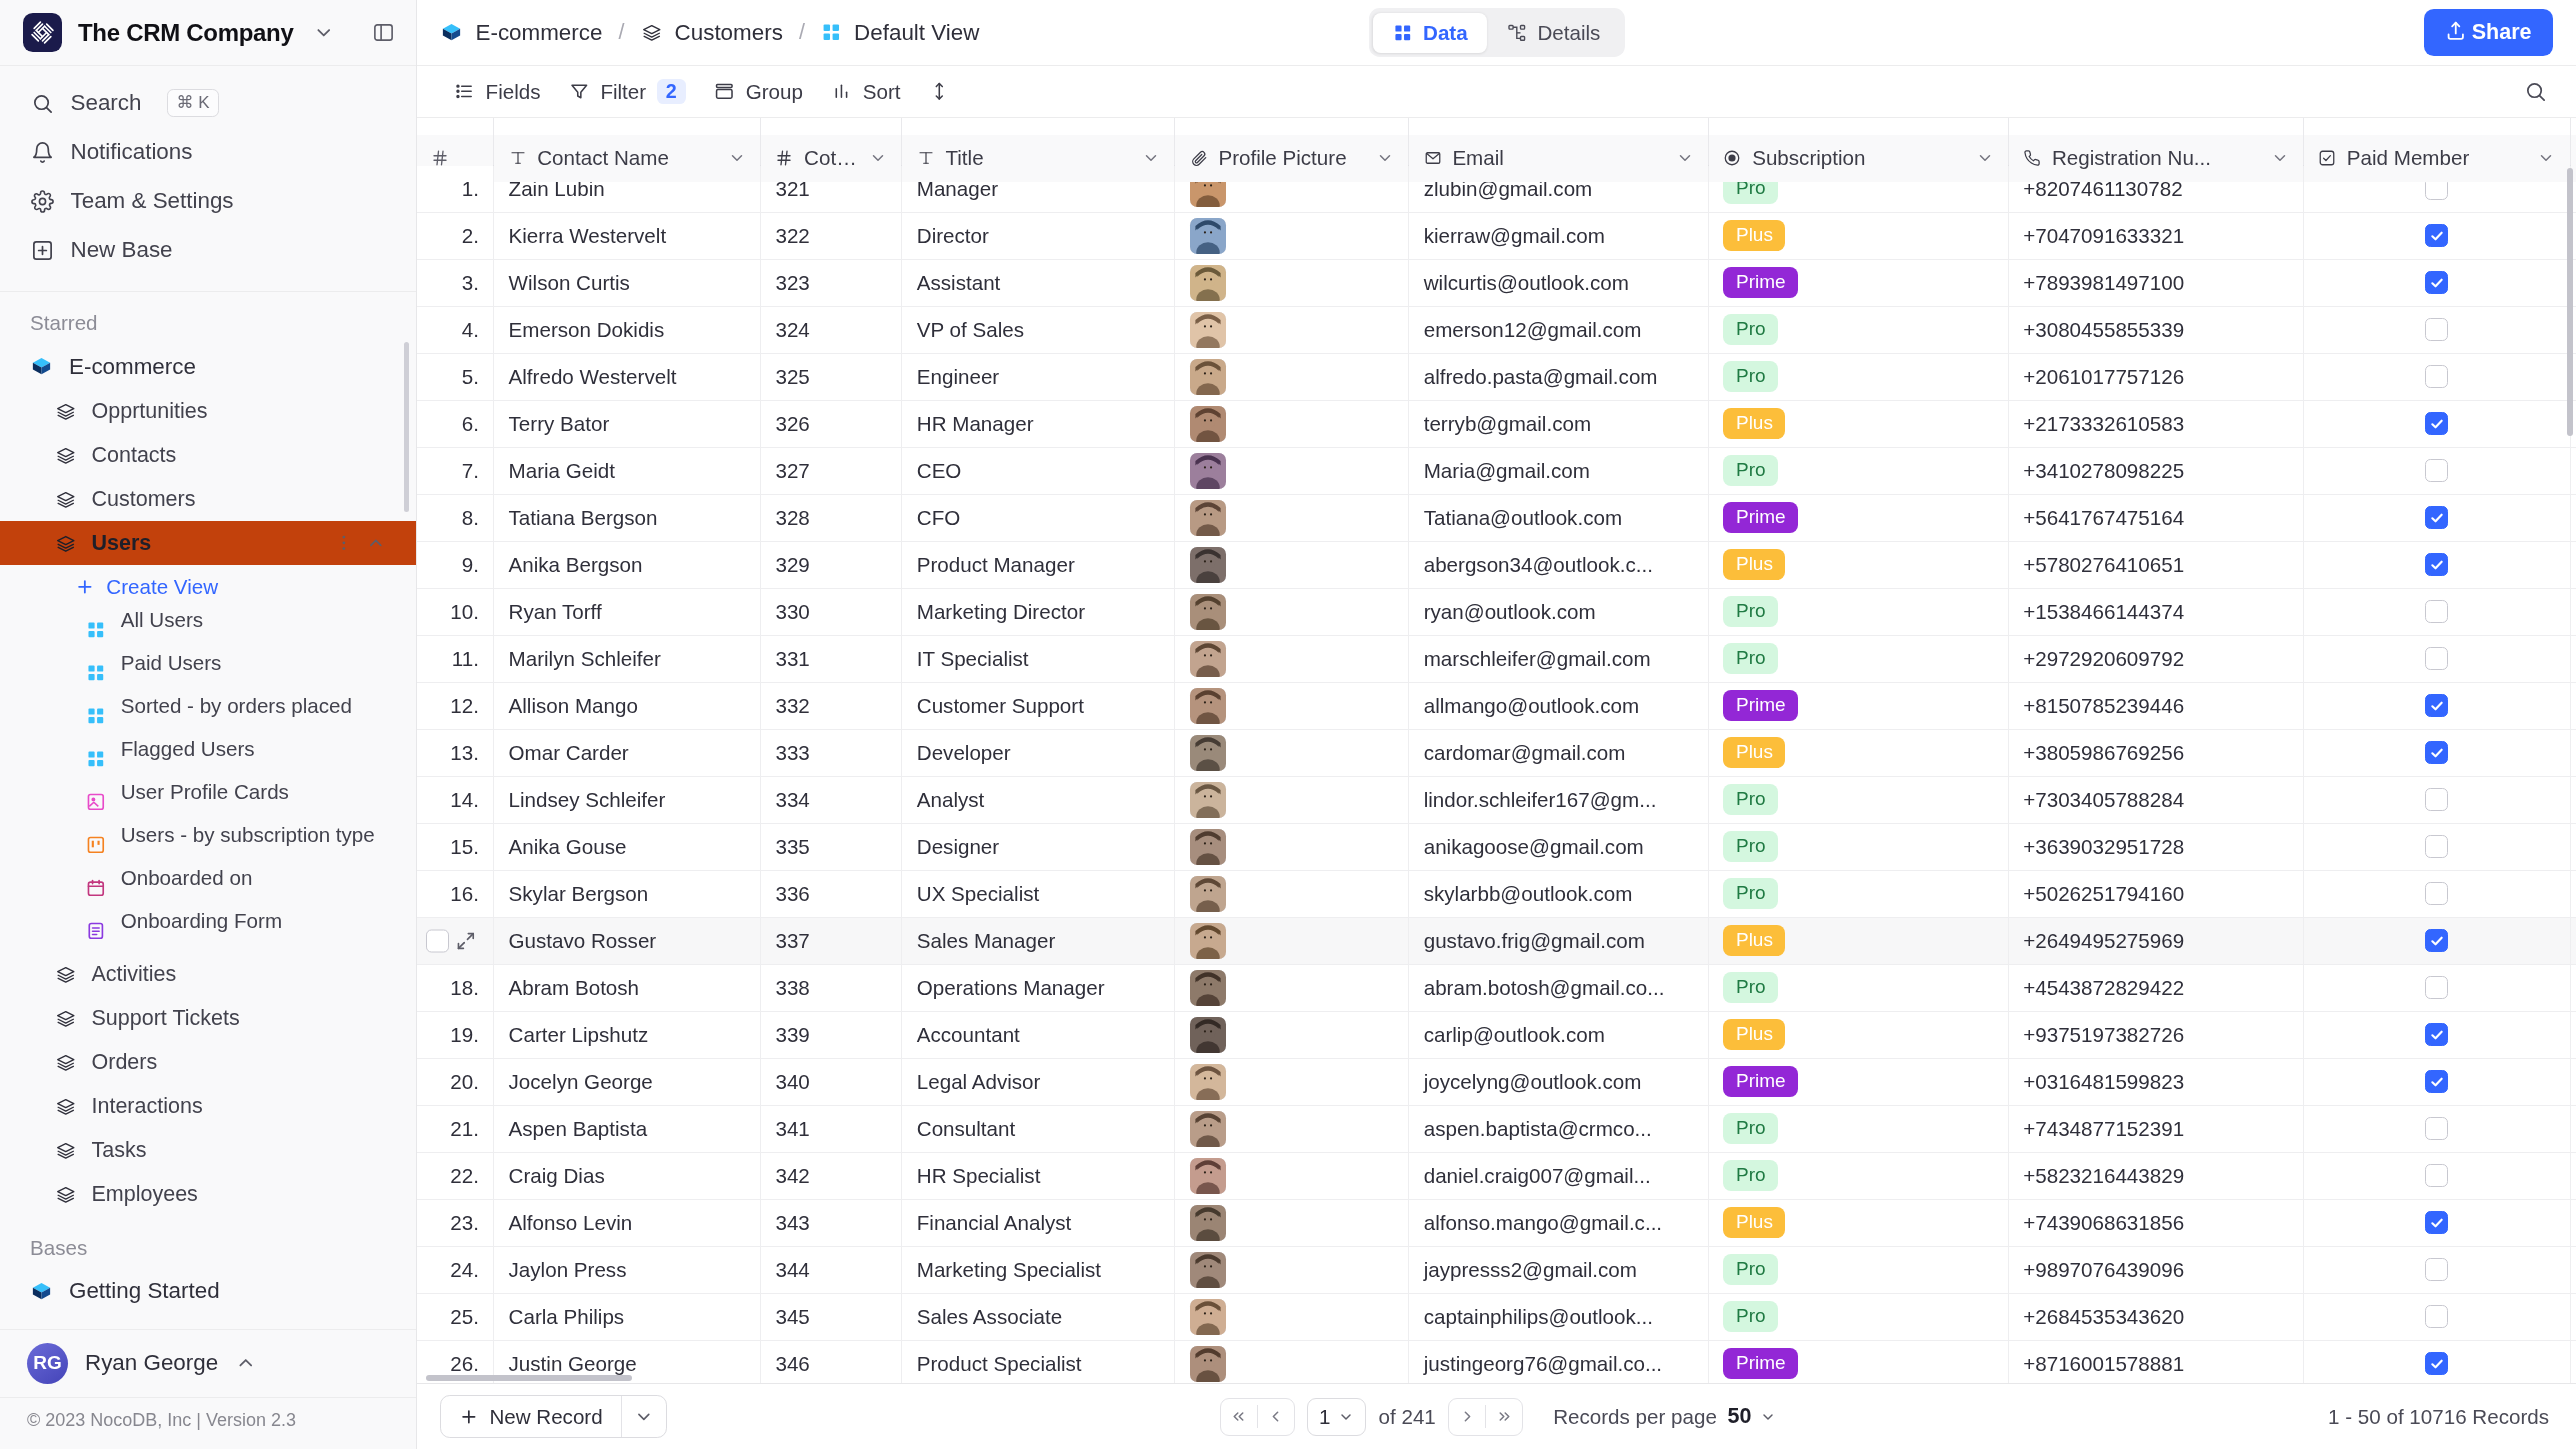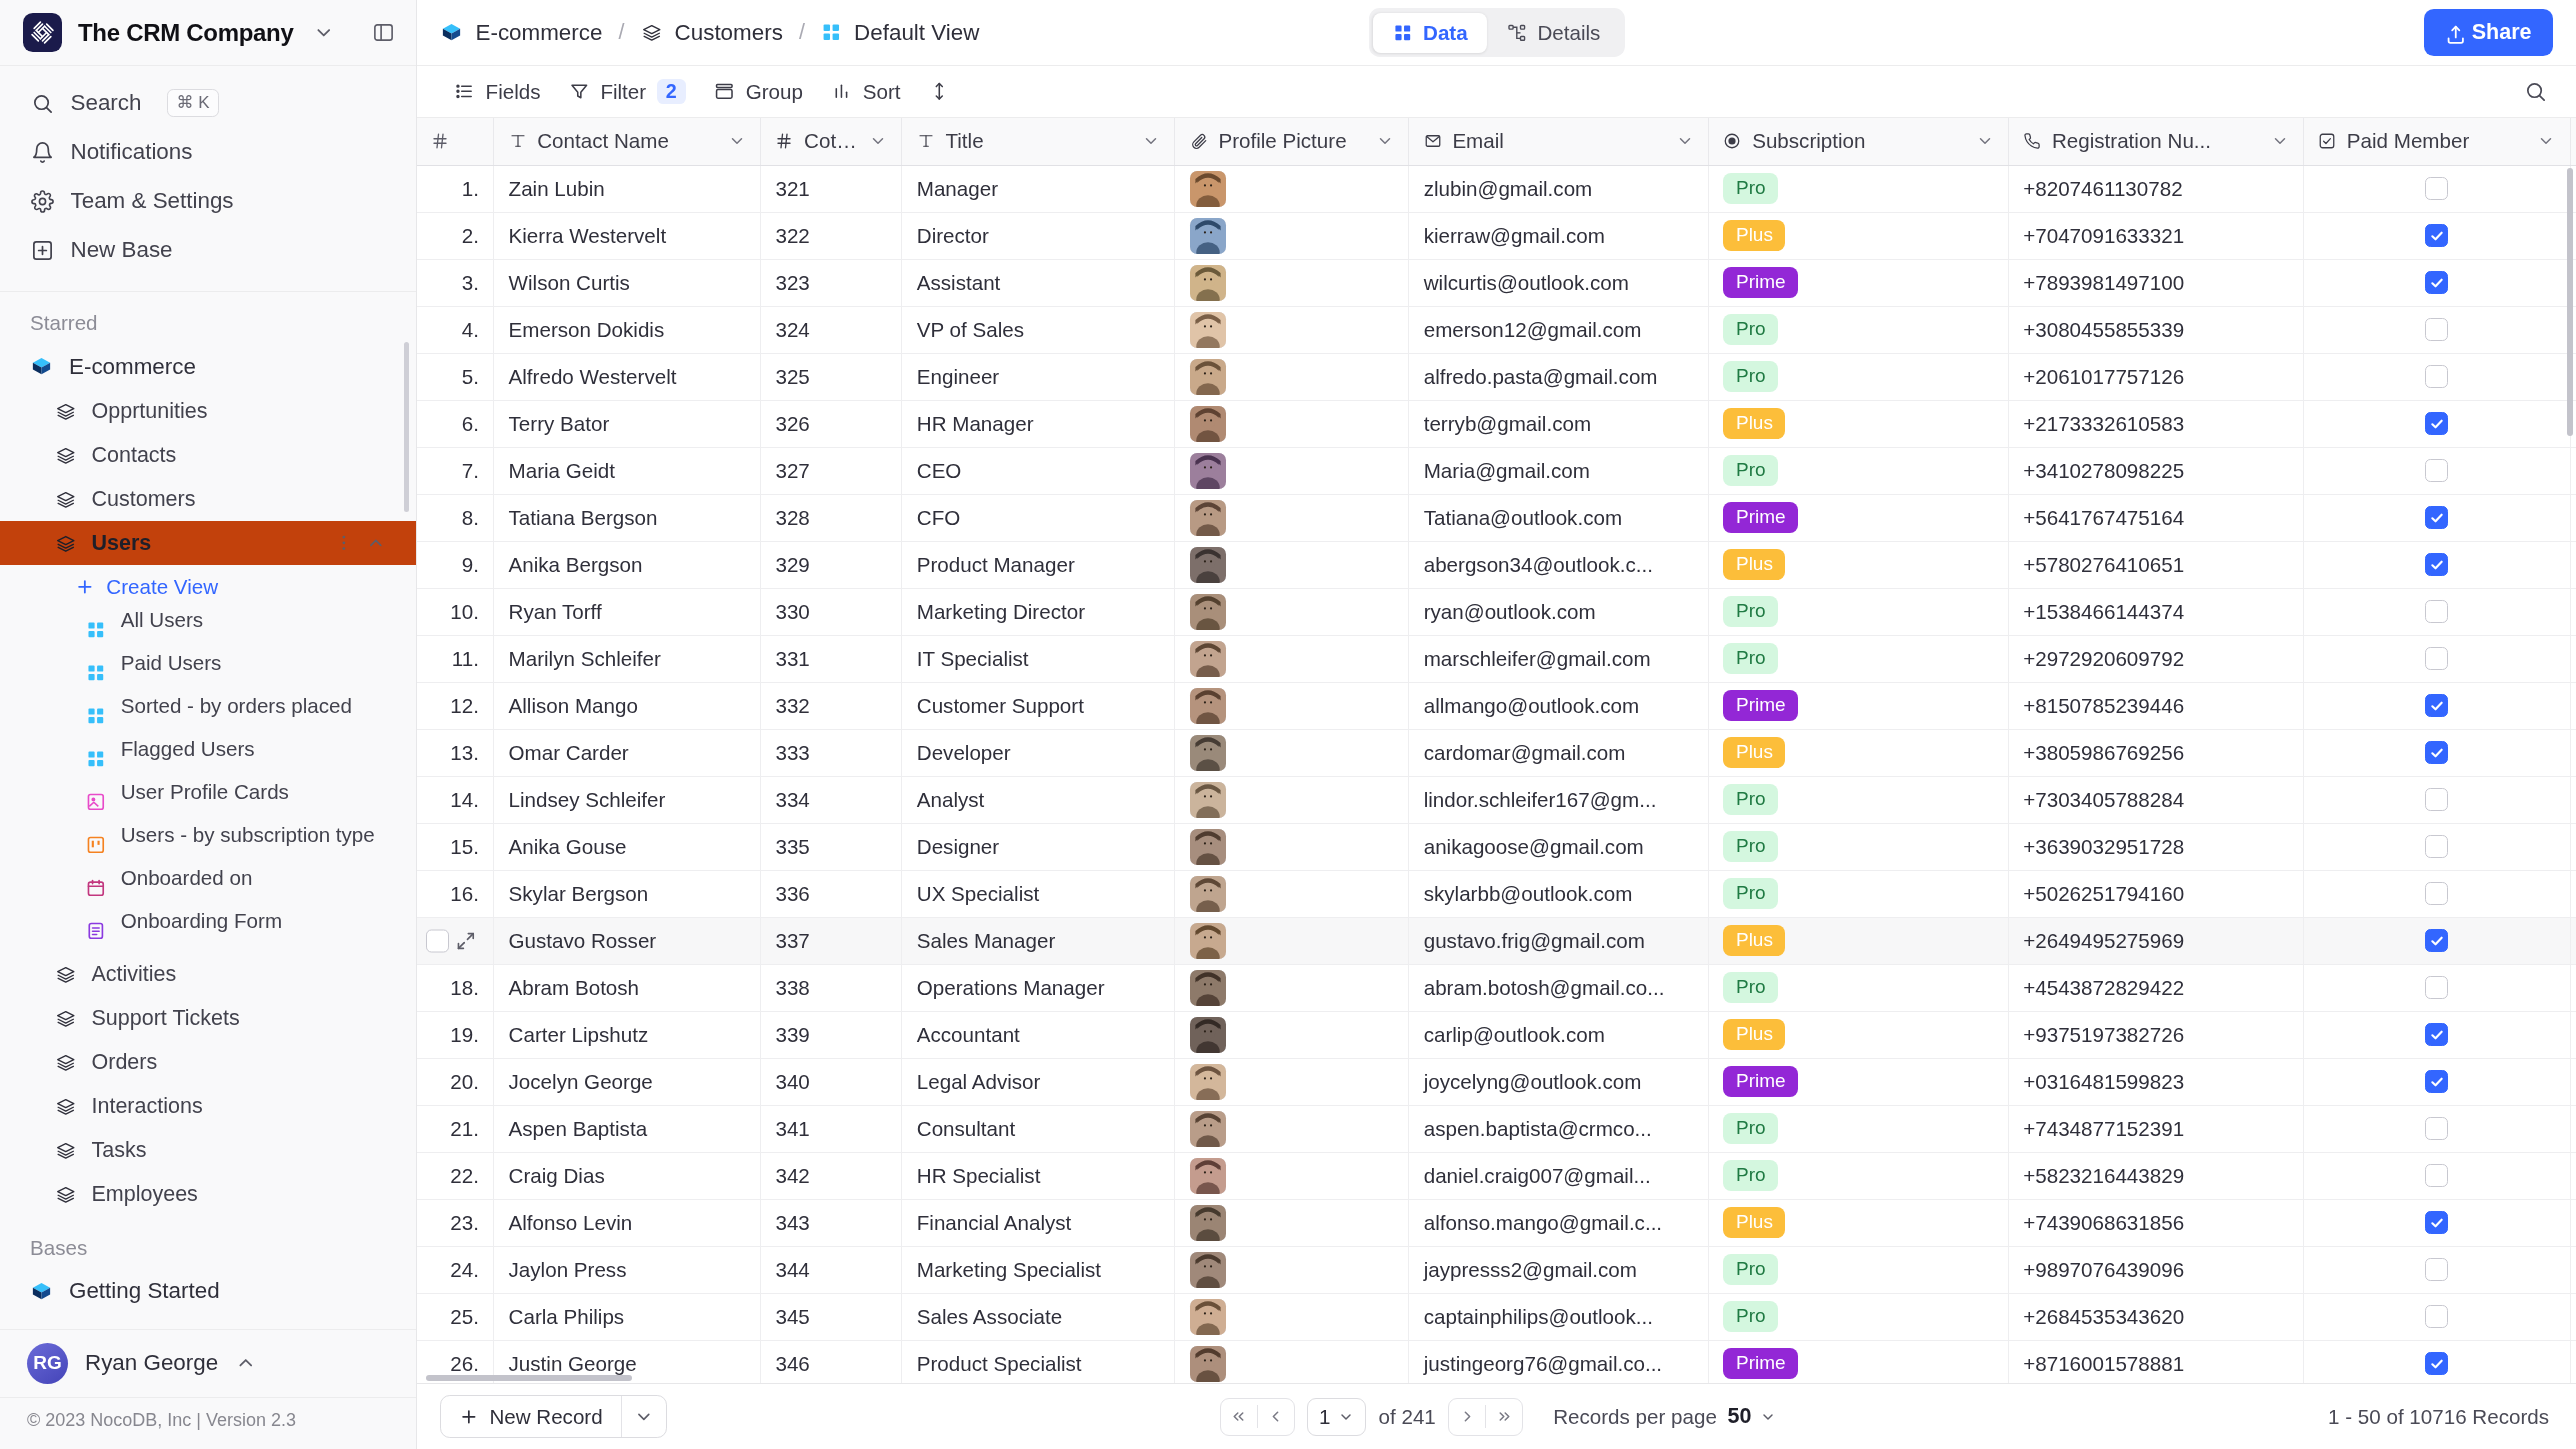--- a/index.html
+++ b/index.html
@@ -122,21 +122,21 @@
     border-radius: 10.7px; padding: 4.5px;
   }
   .seg-btn {
     display:flex; align-items:center; gap:10.7px; padding: 8px 19.7px;
     border-radius: 8px; font-size: 20.6px; color:#4a4a56; cursor:pointer;
     white-space:nowrap;
   }
   .seg-btn.active { background:#fff; color:#3366ff; font-weight:600; box-shadow: 0 0.9px 2.7px rgba(0,0,0,.09); }
 
   .share-btn {
-    margin-left:auto; display:flex; align-items:flex-end; gap:5px;
+    margin-left:auto; display:flex; align-items:flex-start; gap:5px;
     background:#3366ff; color:#fff; border-radius: 9.8px;
     padding: 10.7px 21.5px; font-size: 21.5px; font-weight:600; cursor:pointer;
     white-space:nowrap;
   }
 
   .toolbar {
     height: 52px; display:flex; align-items:center; gap:0;
     padding: 0 23px 0 23px; border-bottom:0.9px solid #ececed; background:#fff;
   }
   .tb-btn {
@@ -150,21 +150,21 @@
   .tb-spacer { flex:1; }
   .tb-search { color:#4a4a56; padding: 6.3px; cursor:pointer; display:flex; }
 
   
   .grid-wrap { flex:1; overflow:hidden; position:relative; background:#fff; }
   table.grid { border-collapse: collapse; table-layout: fixed; width: 2590px; }
   table.grid th {
     height: 47px; background:#f9f9fa; border-right:0.9px solid #e9e9ec;
     border-bottom:0.9px solid #e1e1e5;
     font-weight:400; font-size:20.6px; color:#3c3c47; text-align:left;
-    padding: 0 14.3px; position:sticky; top:0; white-space:nowrap;
+    padding: 0 14.3px; position:sticky; top:17px; white-space:nowrap;
   }
   th .th-in { display:flex; align-items:center; gap:10.7px; width:100%; }
   th .th-label { overflow:hidden; text-overflow:ellipsis; white-space:nowrap; }
   th .th-chev { margin-left:auto; color:#74747f; display:flex; flex:0 0 auto;}
   table.grid td {
     height: 47px; border-right:0.9px solid #eeeef0; border-bottom:0.9px solid #eeeef0;
     font-size: 20.6px; color:#2f2f3a; padding: 0 14.3px; white-space:nowrap;
     overflow:hidden; text-overflow:ellipsis; background:#fff;
   }
   tr.row.hovered td { background:#f7f7f8; }

